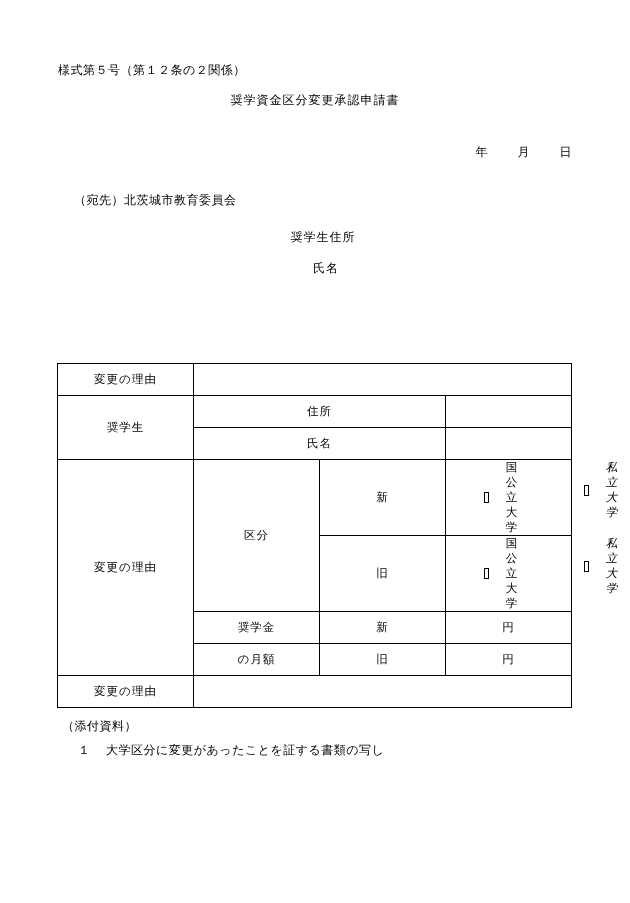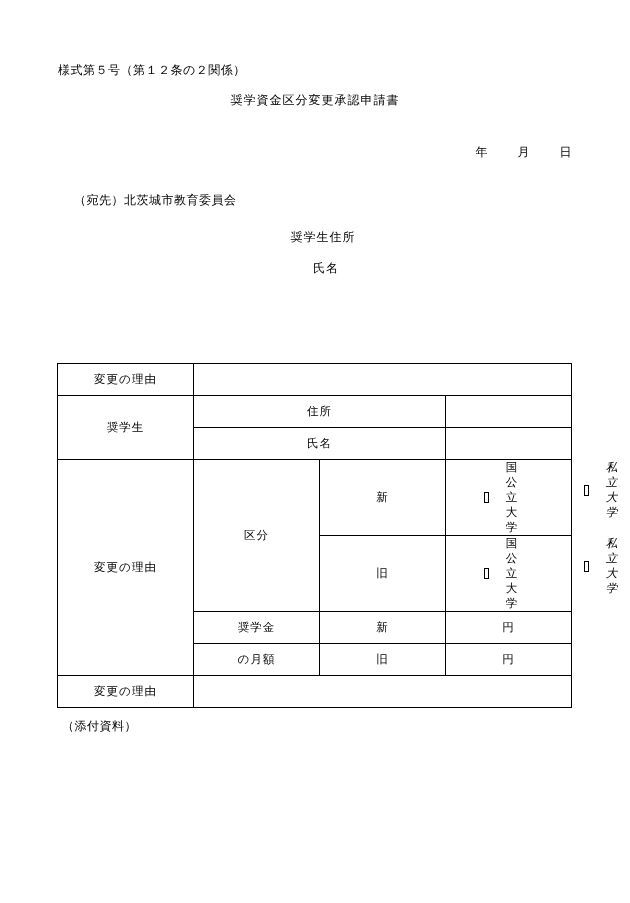--- a/index.html
+++ b/index.html
@@ -235,14 +235,17 @@
       <td class="money">円</td>
     </tr>
     <tr>
       <td class="label-wide tall">変更の理由</td>
       <td class="value tall" colspan="3"></td>
     </tr>
   </tbody>
     </table>
 
   <div class="attach-head">（添付資料）</div>
+  <div class="attach-item">
+    <span class="num">１</span><span>大学区分に変更があったことを証する書類の写し</span>
+  </div>
 
 </div>
 
 </body></html>

